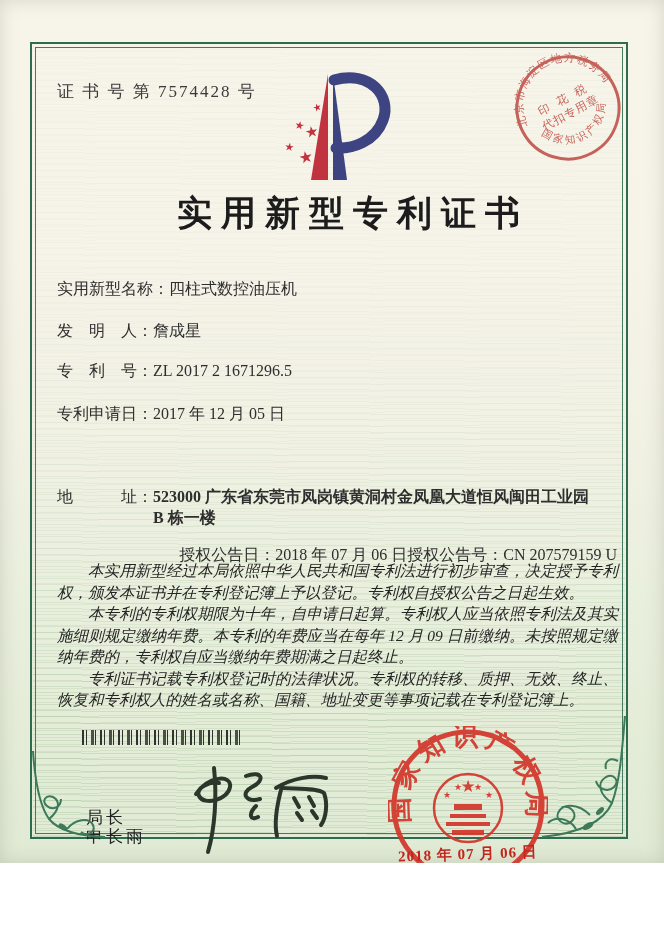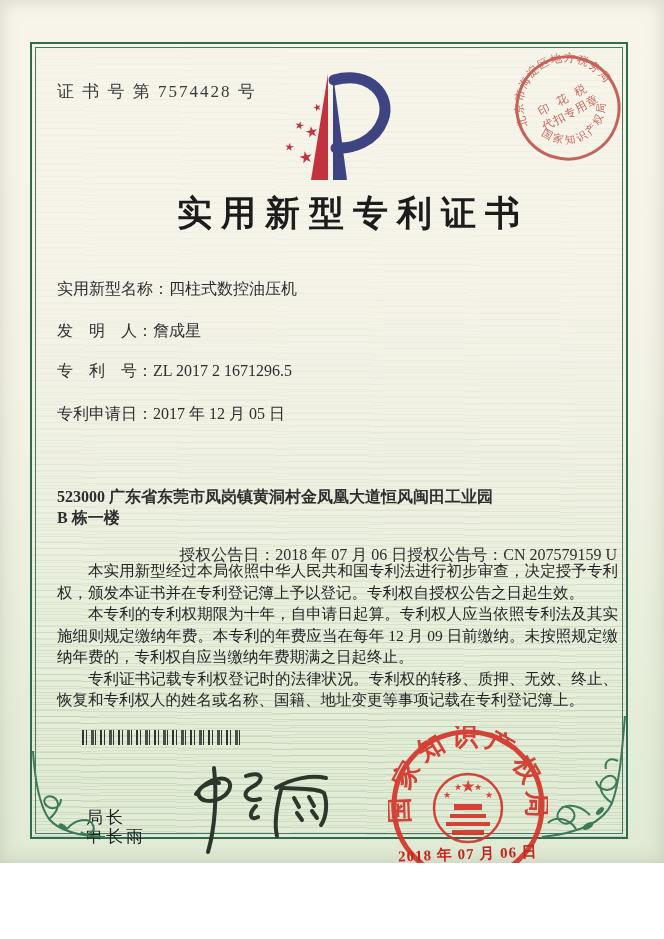--- a/index.html
+++ b/index.html
@@ -30,21 +30,21 @@
   .title{
     position:absolute;left:0;right:0;top:190px;text-align:center;
     font-size:35px;font-weight:bold;letter-spacing:9px;color:#1c1c1c;padding-left:42px;
   }
   .field-row{position:absolute;left:57px;display:flex;font-size:16px;color:#2e2e2e;line-height:21px;}
   .field-label{flex:none;white-space:pre;}
   .field-value{white-space:pre-wrap;}
   .addr-value{width:436px;font-weight:bold;}
   .row-grant{width:560px;justify-content:flex-end;margin-top:16px;}
   .paras{position:absolute;left:57px;right:46px;top:560px;font-size:15.5px;line-height:21.5px;
-    color:#242424;text-align:justify;}
+    font-style:italic;color:#242424;text-align:justify;}
   .paras p{margin:0;text-indent:2em;}
   .barcode{position:absolute;left:82px;top:730px;width:158px;height:15px;
     background:repeating-linear-gradient(90deg,
       #30342f 0 2px, rgba(0,0,0,0) 2px 4px,
       #30342f 4px 5px, rgba(0,0,0,0) 5px 9px,
       #4a4f49 9px 12px, rgba(0,0,0,0) 12px 13px,
       #30342f 13px 14px, rgba(0,0,0,0) 14px 18px);
   }
   .sig-title{position:absolute;left:86px;top:806px;font-size:17px;letter-spacing:3px;color:#222;}
   .sig-name{position:absolute;left:86px;top:825px;font-size:17px;letter-spacing:3px;color:#222;}
@@ -109,20 +109,21 @@
   </div>
   <div class="field-row" style="top:360px">
     <span class="field-label">专　利　号：</span>
     <span class="field-value">ZL 2017 2 1671296.5</span>
   </div>
   <div class="field-row" style="top:403px">
     <span class="field-label">专利申请日：</span>
     <span class="field-value">2017 年 12 月 05 日</span>
   </div>
   <div class="field-row" style="top:486px">
+    <span class="field-label">地　　　址：</span>
     <span class="field-value addr-value">523000 广东省东莞市凤岗镇黄洞村金凤凰大道恒风闽田工业园 B 栋一楼</span>
   </div>
   <div class="field-row row-grant" style="top:528px">
     <span>
       <span class="field-label">授权公告日：</span><span class="field-value">2018 年 07 月 06 日</span>
     </span>
     <span>
       <span class="field-label">授权公告号：</span><span class="field-value">CN 207579159 U</span>
     </span>
   </div>

